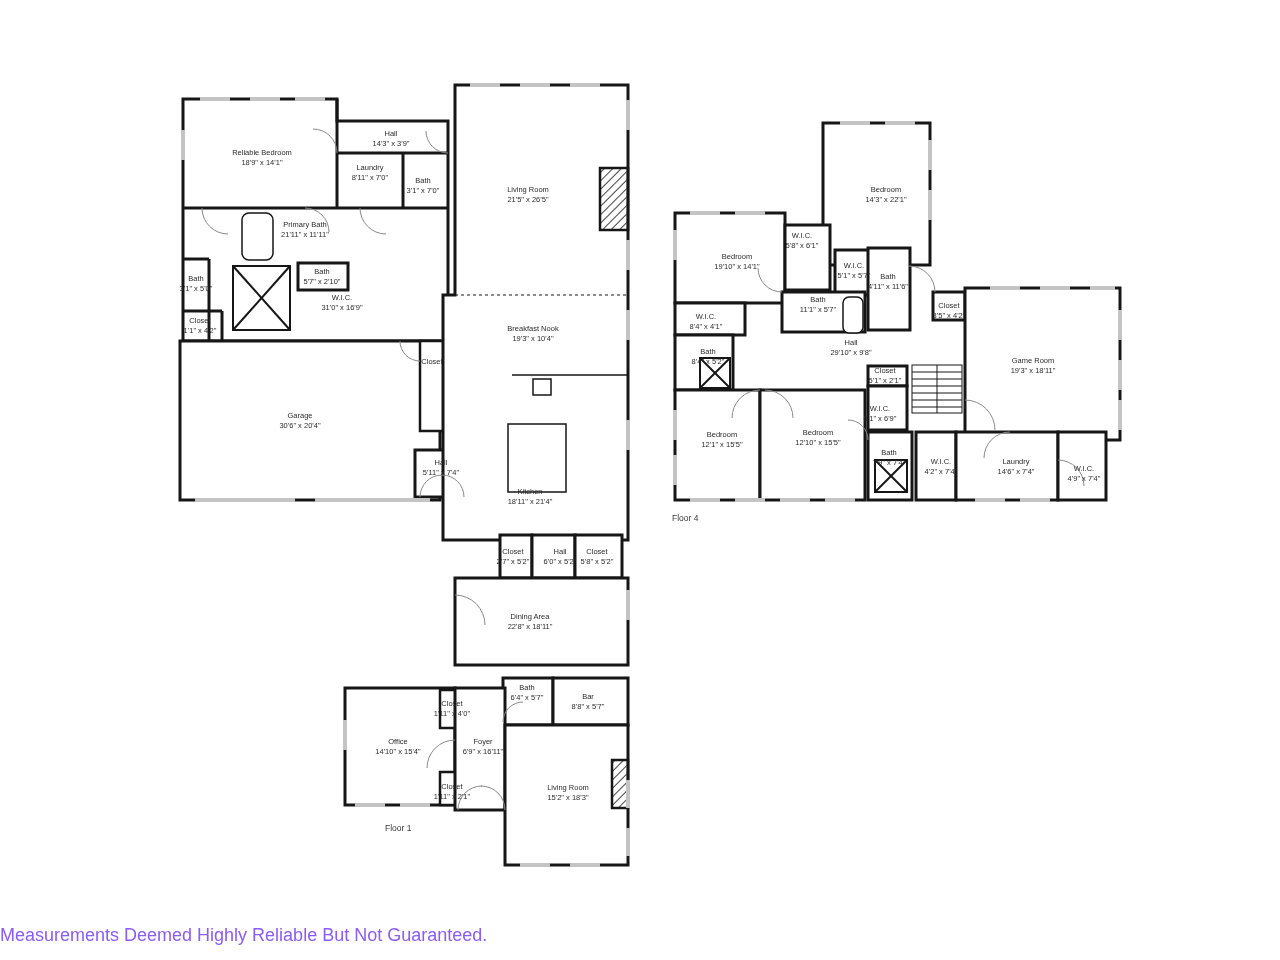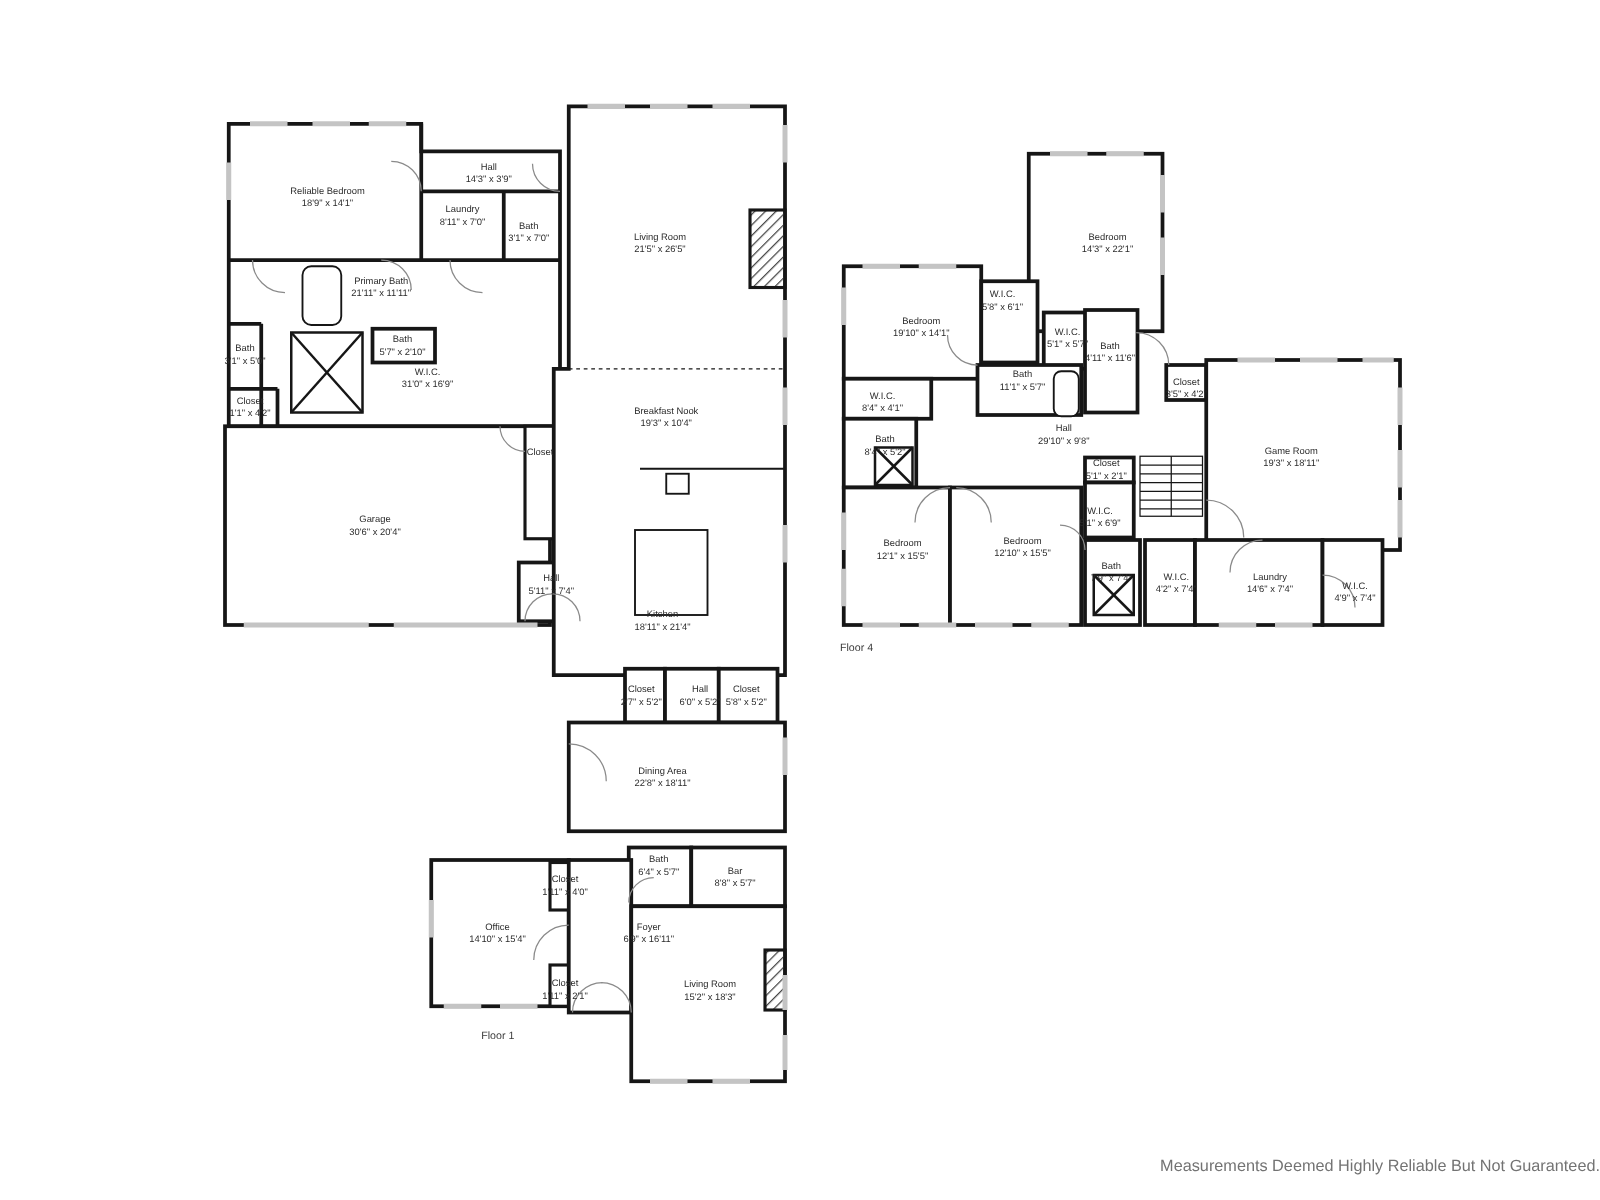--- a/index.html
+++ b/index.html
@@ -4,22 +4,22 @@
 <style>
   html,body{margin:0;padding:0;background:#fff;}
   #plan{position:relative;width:1280px;height:960px;background:#fff;overflow:hidden;
         font-family:"Liberation Sans","DejaVu Sans",sans-serif;}
   #walls{position:absolute;left:0;top:0;}
   .room-label{position:absolute;transform:translate(-50%,-50%);text-align:center;
               font-size:7.5px;line-height:1.35;color:#2b2b2b;white-space:nowrap;}
   .room-label .rname{display:block;}
   .room-label .rdims{display:block;}
   .floor-label{position:absolute;font-size:8.5px;color:#3a3a3a;}
-  #caption{position:absolute;left:0;top:925px;width:100%;text-align:right;
-           font-size:13px;color:#737373;}
+  #caption{position:absolute;left:0;top:925px;width:100%;text-align:left;
+           font-size:18px;color:#8b5cf6;}
 </style>
 </head>
 <body>
 
 <div id="plan">
 
   <svg id="walls" width="1280" height="960" viewBox="0 0 1280 960">
     <defs>
       <pattern id="hatch" width="6" height="6" patternUnits="userSpaceOnUse" patternTransform="rotate(45)">
         <line x1="0" y1="0" x2="0" y2="6" stroke="#444" stroke-width="2"></line>
@@ -290,21 +290,21 @@
         <span class="rdims">8'8" x 5'7"</span>
       </div>
       <div class="room-label" style="left: 452px; top: 709px;">
         <span class="rname">Closet</span>
         <span class="rdims">1'11" x 4'0"</span>
       </div>
       <div class="room-label" style="left: 398px; top: 747px;">
         <span class="rname">Office</span>
         <span class="rdims">14'10" x 15'4"</span>
       </div>
-      <div class="room-label" style="left: 483px; top: 747px; margin-left: 36px;">
+      <div class="room-label" style="left: 483px; top: 747px;">
         <span class="rname">Foyer</span>
         <span class="rdims">6'9" x 16'11"</span>
       </div>
       <div class="room-label" style="left: 452px; top: 792px;">
         <span class="rname">Closet</span>
         <span class="rdims">1'11" x 2'1"</span>
       </div>
       <div class="room-label" style="left: 568px; top: 793px;">
         <span class="rname">Living Room</span>
         <span class="rdims">15'2" x 18'3"</span>

